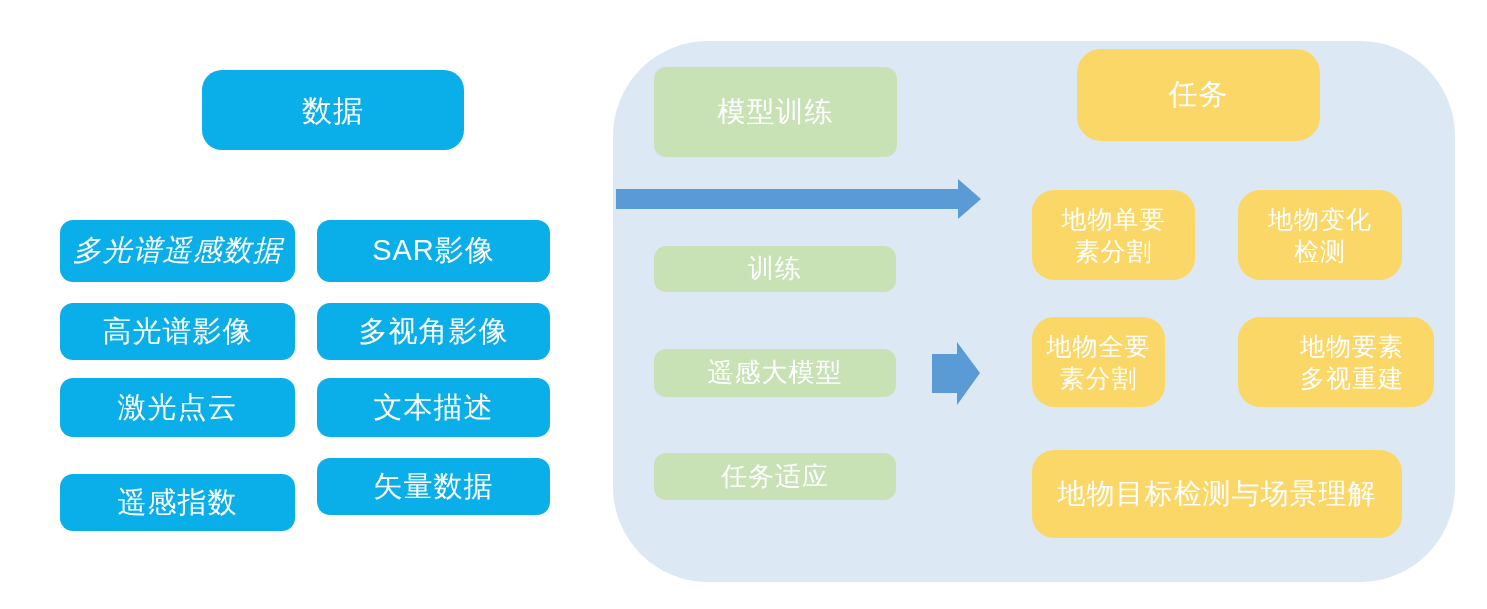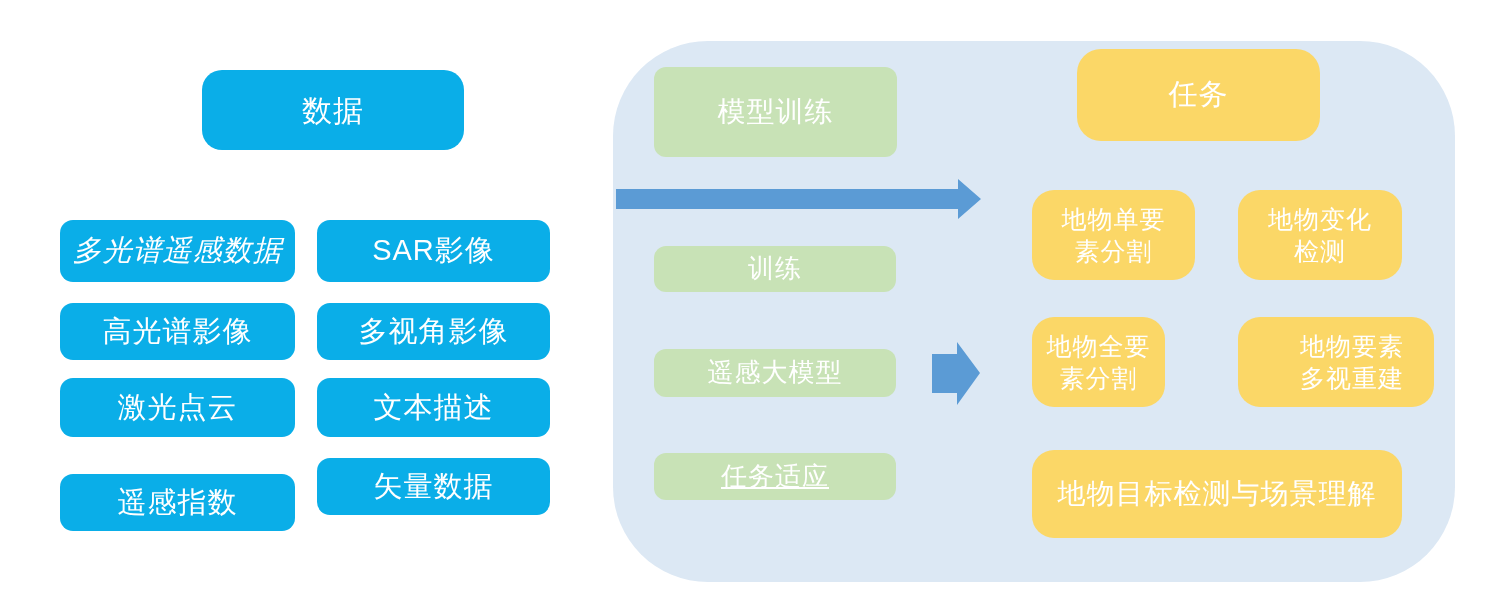--- a/index.html
+++ b/index.html
@@ -27,21 +27,21 @@
   .b-l2{left:60px;top:303px;width:235px;height:57px;text-align:center;}
   .b-l3{left:317px;top:303px;width:233px;height:57px;}
   .b-l4{left:60px;top:378px;width:235px;height:59px;}
   .b-l5{left:317px;top:378px;width:233px;height:59px;}
   .b-l6{left:60px;top:474px;width:235px;height:57px;}
   .b-l7{left:317px;top:458px;width:233px;height:57px;}
 
   .b-mt{left:654px;top:67px;width:243px;height:90px;font-size:28px;border-radius:12px;}
   .b-t0{left:654px;top:246px;width:242px;height:46px;}
   .b-t1{left:654px;top:349px;width:242px;height:48px;}
-  .b-t2{left:654px;top:453px;width:242px;height:47px;text-decoration:underline;}
+  .b-t2{left:654px;top:453px;width:242px;height:47px;}
 
   .b-task{left:1077px;top:49px;width:243px;height:92px;font-size:29px;border-radius:24px;}
   .b-y0{left:1032px;top:190px;width:163px;height:90px;}
   .b-y1{left:1238px;top:190px;width:164px;height:90px;}
   .b-y2{left:1032px;top:317px;width:133px;height:90px;}
   .b-y3{left:1238px;top:317px;width:164px;height:90px;padding-left:32px;}
   .b-wide{left:1032px;top:450px;width:370px;height:88px;font-size:28px;border-radius:22px;}
 
   .arrow-main{left:616px;top:177px;}
   .arrow-small{left:932px;top:342px;}

